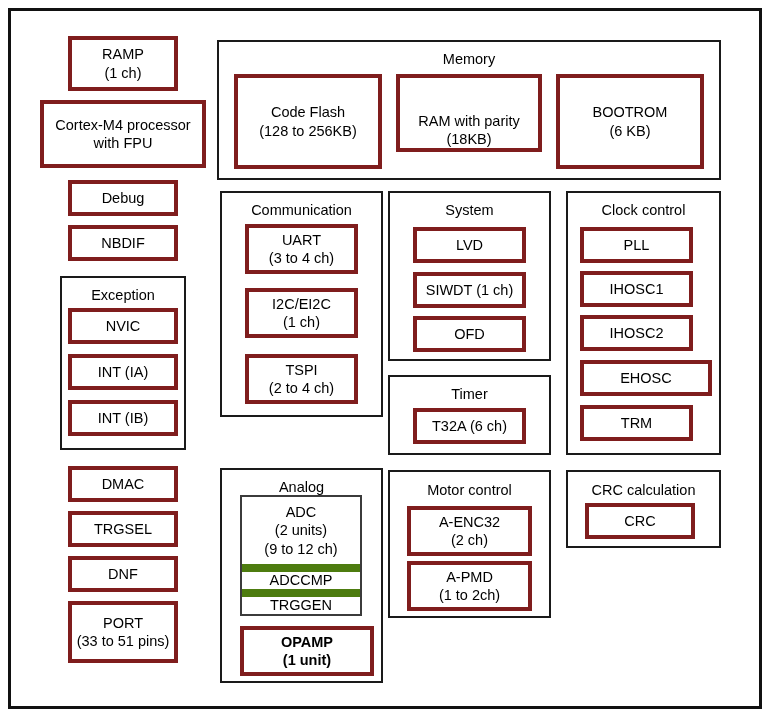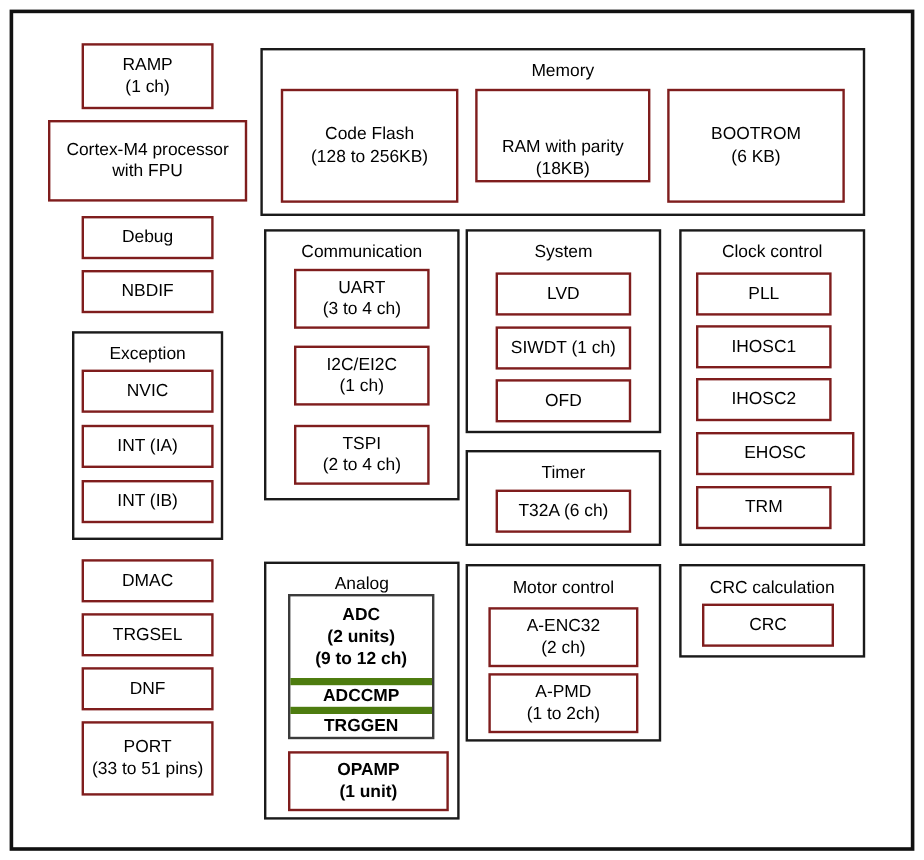--- a/index.html
+++ b/index.html
@@ -43,21 +43,21 @@
     right: 0;
     text-align: center;
     font-size: 14.5px;
     color: #000000;
     line-height: 1;
     white-space: nowrap;
   }
   
   .block {
     position: absolute;
-    border: 2px solid #7f1d1d;
+    border: 4px solid #7f1d1d;
     box-sizing: border-box;
     background: #ffffff;
     display: flex;
     flex-direction: column;
     align-items: center;
     justify-content: center;
     text-align: center;
     color: #000000;
     font-size: 14.5px;
     line-height: 1.25;
@@ -78,24 +78,23 @@
   .stack .cell {
     display: flex;
     flex-direction: column;
     align-items: center;
     justify-content: center;
     text-align: center;
     color: #000000;
     font-size: 14.5px;
     line-height: 1.25;
     box-sizing: border-box;
-    font-weight: bold;
   }
   .stack .cell + .cell {
-    border-top: 6px solid #4d7c0f;
+    border-top: 8px solid #4d7c0f;
   }
 </style>
 </head>
 <body>
 
 <div id="diagram">
 
   <div class="outer-frame"></div>
 
   <div class="block" style="left:68px; top:36px; width:110px; height:55px;">

